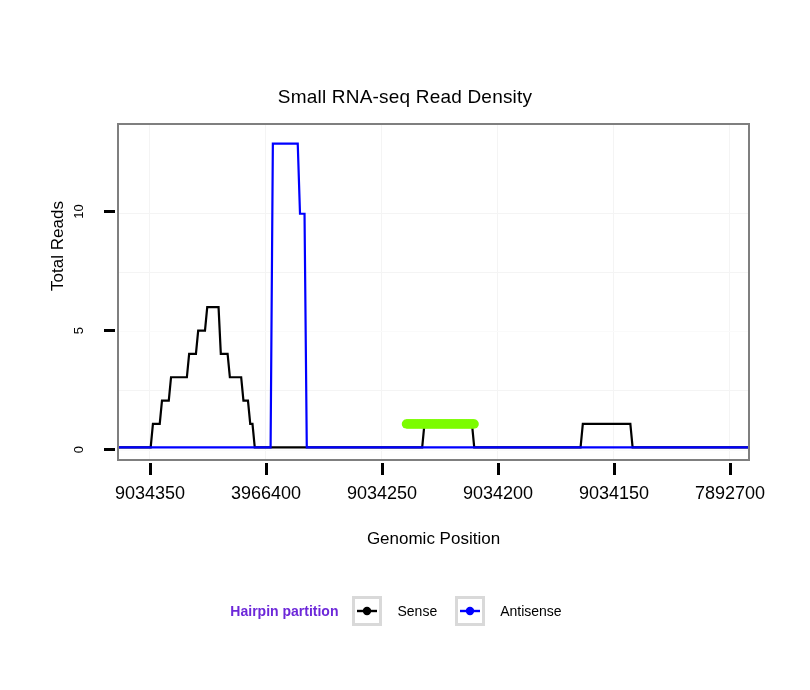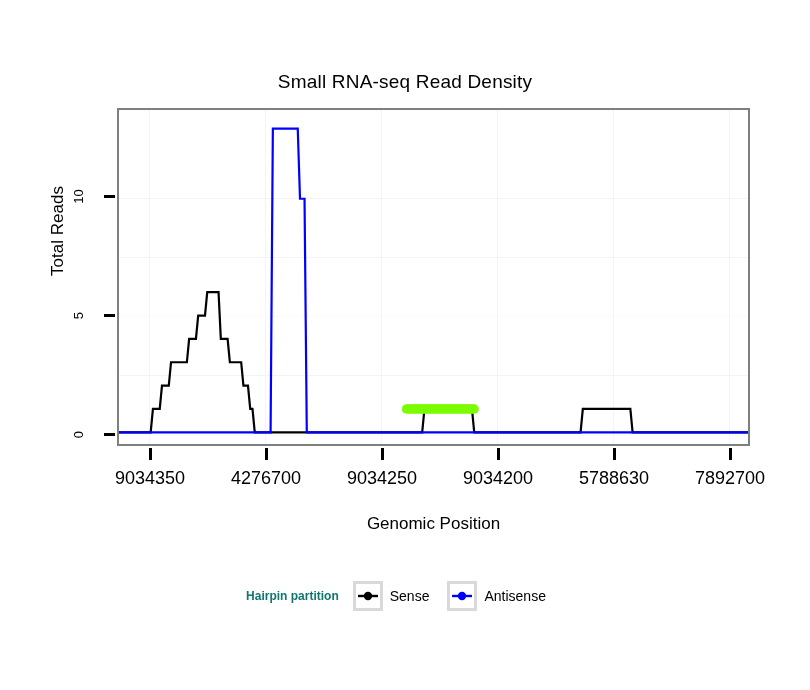--- a/index.html
+++ b/index.html
@@ -4,21 +4,21 @@
 <style>
   html,body{margin:0;padding:0;}
   body{
     width:810px;height:690px;
     background:#ffffff;
     font-family:"Liberation Sans", sans-serif;
     color:#000000;
     overflow:hidden;
     position:relative;
   }
-  #chart-root{position:absolute;left:0;top:1px;width:810px;height:501px;}
+  #chart-root{position:absolute;left:0;top:16px;width:810px;height:501px;}
 
   
   .chart-title{
     position:absolute;
     left:0;top:70px;width:810px;
     text-align:center;
     font-size:19px;
     letter-spacing:0.2px;
     color:#000;
   }
@@ -94,29 +94,30 @@
   
   .legend{
     position:absolute;
     left:0;top:580px;width:810px;
     display:flex;
     align-items:center;
     justify-content:center;
     gap:0px;
   }
   .legend-title{
-    font-size:12px;
+    font-size:14px;
     font-weight:bold;
-    color:#0f766e;
+    color:#6d28d9;
     margin-right:14px;
   }
   .legend-item{
     display:flex;
     align-items:center;
     margin-right:4px;
+    gap:8px;
   }
   .legend-key{
     width:30px;height:30px;
     border:3px solid #d9d9d9;
     box-sizing:border-box;
     background:#ffffff;
     display:flex;align-items:center;justify-content:center;
     margin-right:7px;
   }
   .legend-label{
@@ -200,24 +201,24 @@
   </div>
 
   <div class="xtick-mark" style="left:149px;"></div>
   <div class="xtick-mark" style="left:265px;"></div>
   <div class="xtick-mark" style="left:381px;"></div>
   <div class="xtick-mark" style="left:497px;"></div>
   <div class="xtick-mark" style="left:613px;"></div>
   <div class="xtick-mark" style="left:729px;"></div>
 
   <div class="xtick-label" style="left:95px;">9034350</div>
-  <div class="xtick-label" style="left:211px;">4276700</div>
+  <div class="xtick-label" style="left:211px;">3966400</div>
   <div class="xtick-label" style="left:327px;">9034250</div>
   <div class="xtick-label" style="left:443px;">9034200</div>
-  <div class="xtick-label" style="left:559px;">5788630</div>
+  <div class="xtick-label" style="left:559px;">9034150</div>
   <div class="xtick-label" style="left:675px;">7892700</div>
 
   <div class="xlab">Genomic Position</div>
 
   <div class="legend">
     <div class="legend-title">Hairpin partition</div>
 
     <div class="legend-item">
       <div class="legend-key">
         <svg width="22" height="22" viewBox="0 0 22 22">

